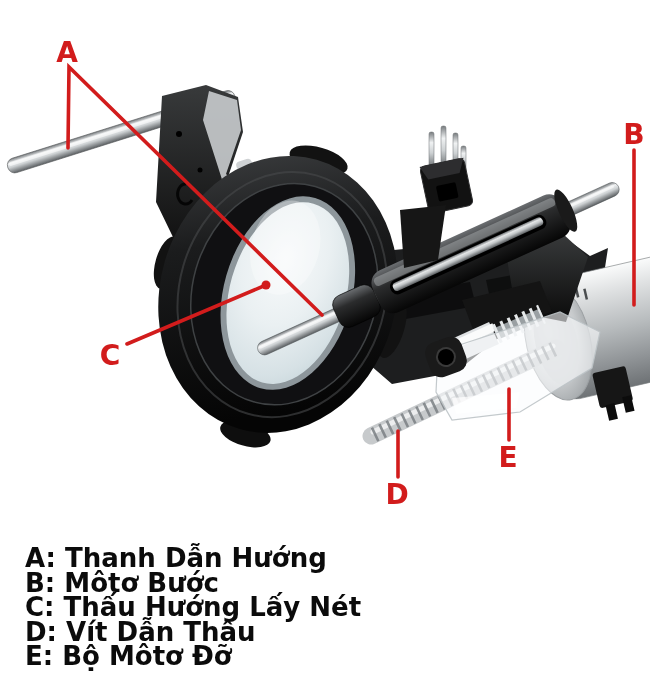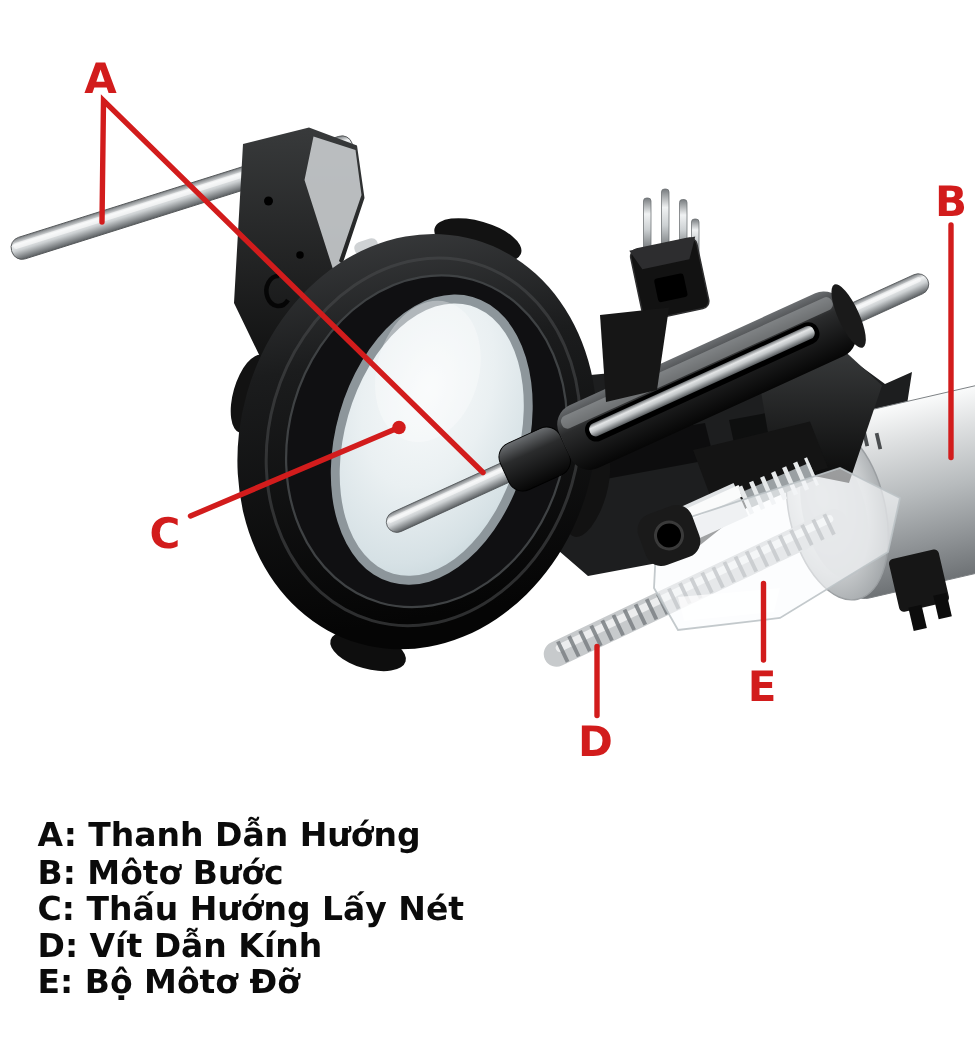--- a/index.html
+++ b/index.html
@@ -9,21 +9,21 @@
     overflow:hidden; font-family:"DejaVu Sans", sans-serif;
   }
   svg text.callout {
     font-family:"DejaVu Sans", sans-serif; font-weight:bold; font-size:28px;
     fill:var(--accent);
   }
   .accent-stroke { stroke:var(--accent); stroke-width:3.6; stroke-linecap:round; fill:none; }
   .accent-fill { fill:var(--accent); }
   .legend {
     position:absolute; left:25px; top:546px; color:var(--ink);
-    font-weight:bold; font-size:22px; line-height:24.5px; letter-spacing:0;
+    font-weight:bold; font-size:26px; line-height:24.5px; letter-spacing:0;
   }
   .legend div { white-space:nowrap; }
 </style>
 </head>
 <body>
 
 <div class="stage">
 
   <svg width="650" height="700" viewBox="0 0 650 700">
     <defs>
@@ -180,17 +180,17 @@
       <text class="callout" x="508" y="467" text-anchor="middle">E</text>
       <line class="accent-stroke" x1="509" y1="389" x2="509" y2="440"></line>
     </g>
   </svg>
 
   
   <div class="legend">
     <div>A: Thanh Dẫn Hướng</div>
     <div>B: Môtơ Bước</div>
     <div>C: Thấu Hướng Lấy Nét</div>
-    <div>D: Vít Dẫn Kính</div>
+    <div>D: Vít Dẫn Thấu</div>
     <div>E: Bộ Môtơ Đỡ</div>
   </div>
 
 </div>
 
 </body></html>

